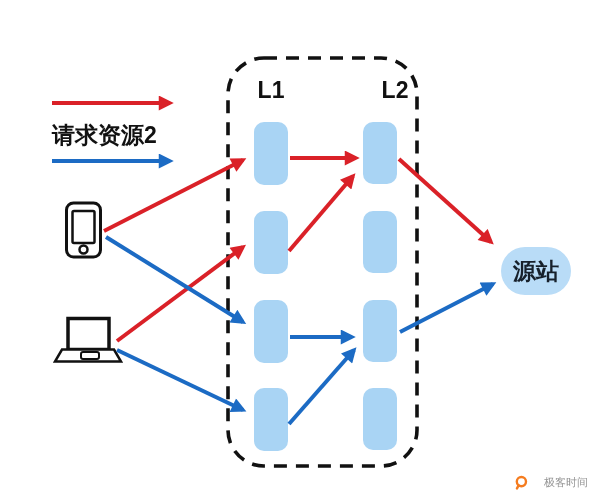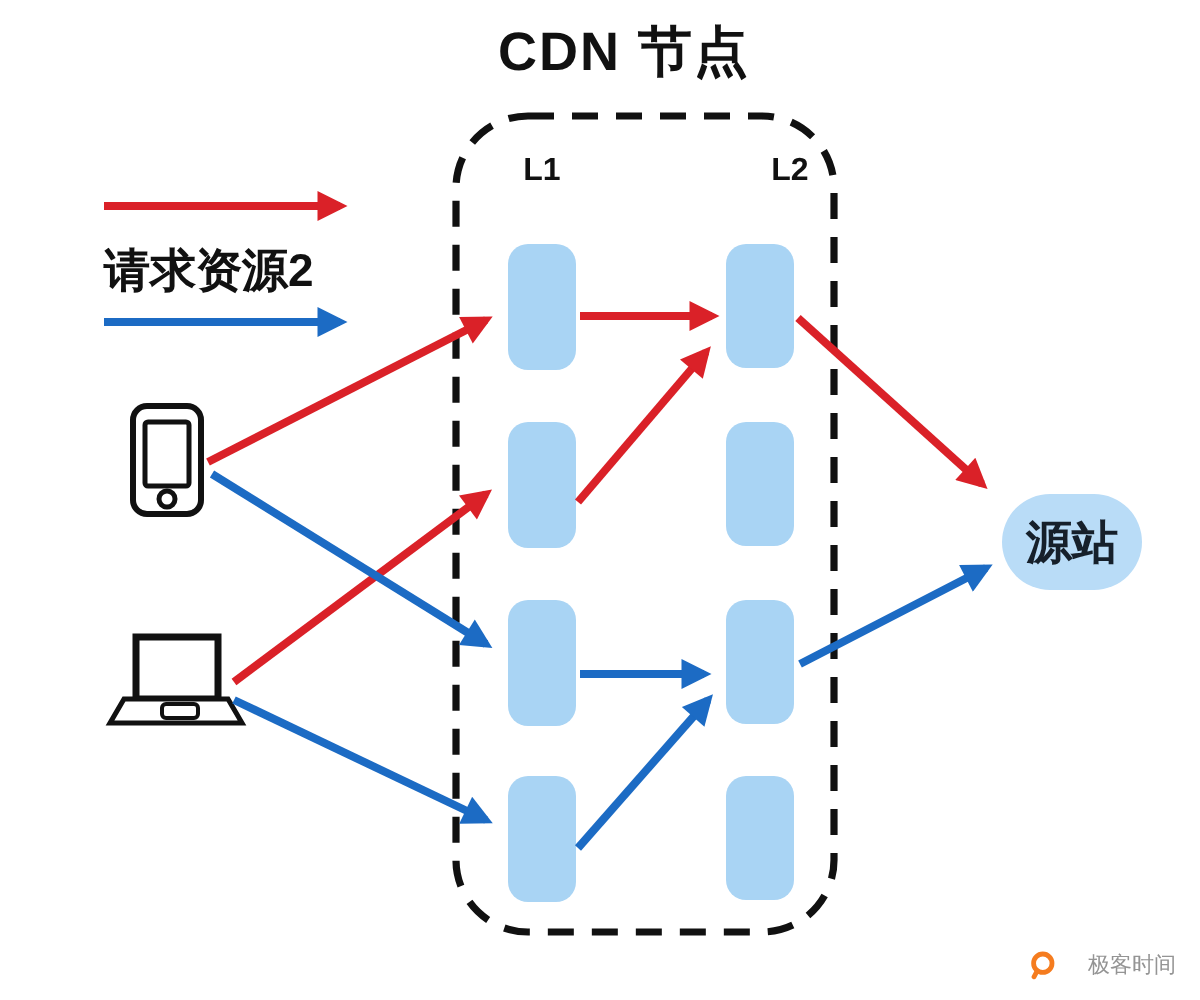--- a/index.html
+++ b/index.html
@@ -5,21 +5,21 @@
   html,body { margin:0; padding:0; background:#ffffff; }
   #stage {
     position:relative; width:600px; height:500px; background:#ffffff;
     font-family:"Liberation Sans", sans-serif; overflow:hidden;
   }
   .abs { position:absolute; }
   .txt { color:#111; font-weight:bold; white-space:nowrap; }
   #svg-layer { position:absolute; left:0; top:0; width:600px; height:500px; }
   .diagram-title { font-size:27px; letter-spacing:1px; text-align:center; }
   .legend-label { font-size:23px; }
-  .col-label { font-size:16px; text-align:center; }
+  .col-label { font-size:23px; text-align:center; }
   .origin-box {
     display:flex; align-items:center; justify-content:center;
     background:var(--origin-fill); border-radius:24px;
     font-size:23px; font-weight:bold; color:#16202b;
   }
   .watermark {
     display:flex; align-items:center; gap:16px;
     color:var(--watermark-gray); font-size:11px; font-weight:normal;
   }
 </style>
@@ -71,21 +71,20 @@
     <line x1="289" y1="251" x2="353" y2="176" style="stroke:var(--red)" stroke-width="4" marker-end="url(#mr)"></line>
     <line x1="399" y1="159" x2="491" y2="242" style="stroke:var(--red)" stroke-width="4" marker-end="url(#mr)"></line>
 
     <line x1="106" y1="237" x2="243" y2="322" style="stroke:var(--blue)" stroke-width="4" marker-end="url(#mb)"></line>
     <line x1="117" y1="350" x2="243" y2="410" style="stroke:var(--blue)" stroke-width="4" marker-end="url(#mb)"></line>
     <line x1="290" y1="337" x2="352" y2="337" style="stroke:var(--blue)" stroke-width="4" marker-end="url(#mb)"></line>
     <line x1="289" y1="424" x2="354" y2="350" style="stroke:var(--blue)" stroke-width="4" marker-end="url(#mb)"></line>
     <line x1="400" y1="332" x2="493" y2="284" style="stroke:var(--blue)" stroke-width="4" marker-end="url(#mb)"></line>
   </svg>
 
-  <div class="abs txt diagram-title" style="left:232px; top:8px; width:160px;">CDN 节点</div>
 
   <div class="abs txt legend-label" style="left:52px; top:120px;">请求资源2</div>
 
   <div class="abs txt col-label" style="left:252px; top:77px; width:38px;">L1</div>
   <div class="abs txt col-label" style="left:376px; top:77px; width:38px;">L2</div>
 
   <div class="abs origin-box" style="left:501px; top:247px; width:70px; height:48px;">
     <span>源站</span>
   </div>
 

